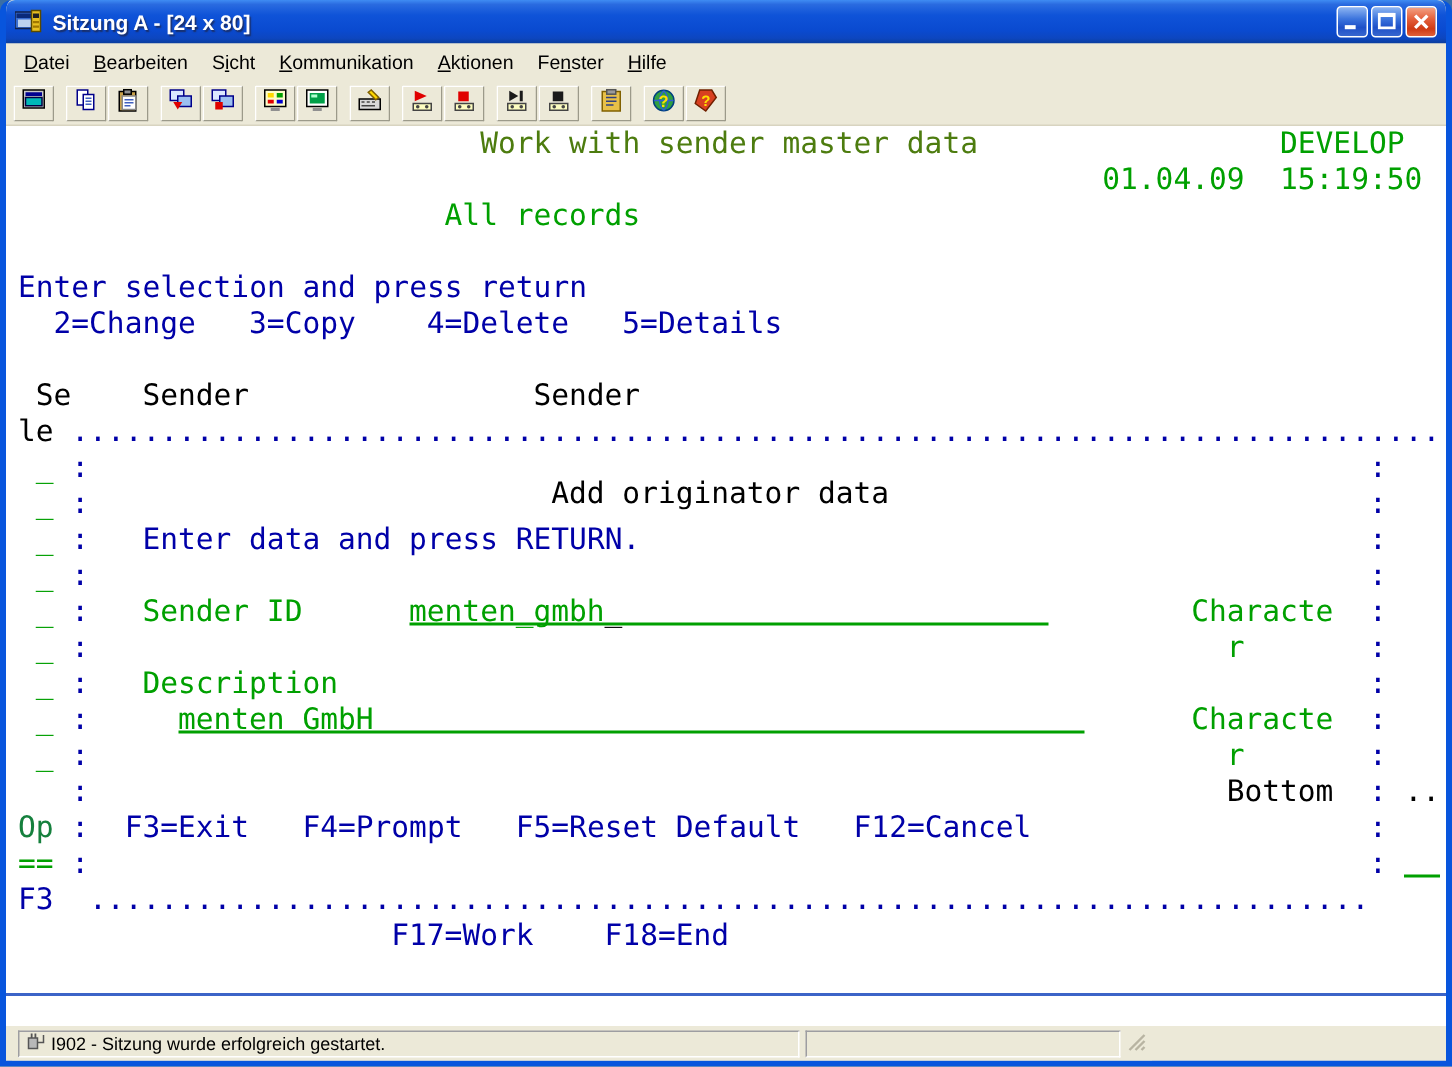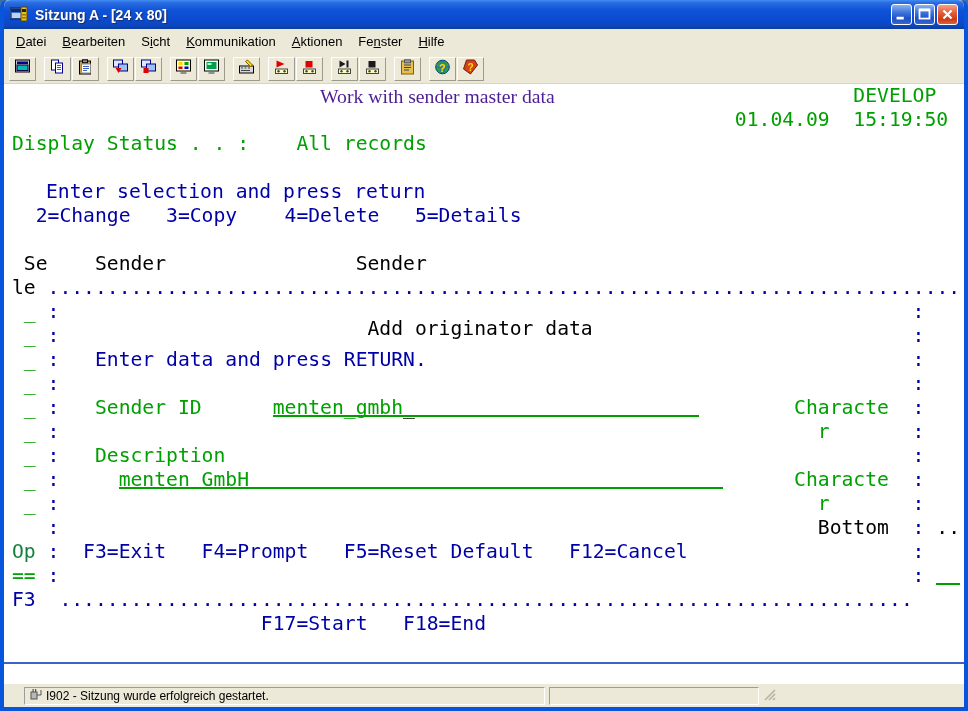--- a/index.html
+++ b/index.html
@@ -56,21 +56,21 @@
   .terminal{
     position:absolute;left:0;top:84px;width:960px;height:600px;
     background:#fff;overflow:hidden;
     font-family:"DejaVu Sans Mono",monospace;font-size:19.7px;
   }
   .seg{position:absolute;line-height:24px;white-space:pre;}
   .fieldline{position:absolute;height:21px;}
   .oia-line{position:absolute;left:0;top:578px;width:100%;height:2px;background:#3C64C8;}
   
   .statusbar{
-    position:absolute;left:16px;top:684px;width:760px;height:23px;
+    position:absolute;left:4px;top:684px;width:760px;height:23px;
     background:#ECE9D8;display:flex;align-items:center;padding:2px 4px;gap:4px;
     font-size:12px;color:#000;
   }
   .sb-panel{
     height:18px;border:1px solid;border-color:#9d9da1 #fff #fff #9d9da1;
     display:flex;align-items:center;gap:4px;padding:0 4px;background:#ECE9D8;
   }
   .sb-main{width:660px;}
   .sb-side{width:265px;}
   .sb-grip{margin-left:auto;}
@@ -256,27 +256,26 @@
             </svg></span>
         </button>
       </div>
     </div>
 
   <div class="terminal" id="terminal">
     <div class="oia-line"></div>
   <span class="fieldline" style="left: 268.7px; top: 312px; width: 426.6px; border-bottom: 2px solid rgb(0, 160, 0);"></span>
       <span class="fieldline" style="left: 114.65px; top: 384px; width: 604.35px; border-bottom: 2px solid rgb(0, 160, 0);"></span>
       <span class="fieldline" style="left: 932.3px; top: 480px; width: 23.7px; border-bottom: 2px solid rgb(0, 160, 0);"></span>
-      <span class="seg" style="left: 316.1px; top: 0px; color: #4c1d95; font-family: Liberation Serif, serif;">Work with sender master data</span>
+      <span class="seg" style="left: 316.1px; top: 0px; color: #4d7c0f;">Work with sender master data</span>
       <span class="seg" style="left: 849.35px; top: 0px; color: rgb(0, 160, 0);">DEVELOP</span>
       <span class="seg" style="left: 730.85px; top: 24px; color: rgb(0, 160, 0);">01.04.09</span>
       <span class="seg" style="left: 849.35px; top: 24px; color: rgb(0, 160, 0);">15:19:50</span>
-      <span class="seg" style="left: 8px; top: 48px; color: rgb(0, 160, 0);">Display Status . . :</span>
       <span class="seg" style="left: 292.4px; top: 48px; color: rgb(0, 160, 0);">All records</span>
-      <span class="seg" style="left: 8px; top: 96px; color: rgb(0, 0, 168); margin-left: 34px;">Enter selection and press return</span>
+      <span class="seg" style="left: 8px; top: 96px; color: rgb(0, 0, 168);">Enter selection and press return</span>
       <span class="seg" style="left: 31.7px; top: 120px; color: rgb(0, 0, 168);">2=Change</span>
       <span class="seg" style="left: 162.05px; top: 120px; color: rgb(0, 0, 168);">3=Copy</span>
       <span class="seg" style="left: 280.55px; top: 120px; color: rgb(0, 0, 168);">4=Delete</span>
       <span class="seg" style="left: 410.9px; top: 120px; color: rgb(0, 0, 168);">5=Details</span>
       <span class="seg" style="left: 19.85px; top: 168px; color: rgb(0, 0, 0);">Se</span>
       <span class="seg" style="left: 90.95px; top: 168px; color: rgb(0, 0, 0);">Sender</span>
       <span class="seg" style="left: 351.65px; top: 168px; color: rgb(0, 0, 0);">Sender</span>
       <span class="seg" style="left: 8px; top: 192px; color: rgb(0, 0, 0);">le</span>
       <span class="seg" style="left: 43.55px; top: 192px; color: rgb(0, 0, 168);">.............................................................................</span>
       <span class="seg" style="left: 19.85px; top: 216px; color: rgb(0, 160, 0);">_</span>
@@ -322,21 +321,21 @@
       <span class="seg" style="left: 114.65px; top: 384px; color: rgb(0, 160, 0);">menten GmbH</span>
       <span class="seg" style="left: 790.1px; top: 384px; color: rgb(0, 160, 0);">Characte</span>
       <span class="seg" style="left: 813.8px; top: 408px; color: rgb(0, 160, 0);">r</span>
       <span class="seg" style="left: 813.8px; top: 432px; color: rgb(0, 0, 0);">Bottom</span>
       <span class="seg" style="left: 932.3px; top: 432px; color: rgb(0, 0, 0);">..</span>
       <span class="seg" style="left: 8px; top: 456px; color: #15803d; text-align: right;">Op</span>
       <span class="seg" style="left: 79.1px; top: 456px; color: rgb(0, 0, 168);">F3=Exit   F4=Prompt   F5=Reset Default   F12=Cancel</span>
       <span class="seg" style="left: 8px; top: 480px; color: rgb(0, 160, 0);">==</span>
       <span class="seg" style="left: 8px; top: 504px; color: rgb(0, 0, 168);">F3</span>
       <span class="seg" style="left: 55.4px; top: 504px; color: rgb(0, 0, 168);">........................................................................</span>
-      <span class="seg" style="left: 256.85px; top: 528px; color: rgb(0, 0, 168);">F17=Start</span>
+      <span class="seg" style="left: 256.85px; top: 528px; color: rgb(0, 0, 168);">F17=Work</span>
       <span class="seg" style="left: 399.05px; top: 528px; color: rgb(0, 0, 168);">F18=End</span>
       <span class="seg" style="left: 399.05px; top: 312px; color: rgb(0, 0, 0);">_</span>
     </div>
 
   <div class="statusbar">
     <div class="sb-panel sb-main">
       <span>
         <svg width="13" height="14" viewBox="0 0 13 14">
           <rect x="2" y="5" width="6" height="7" fill="#b8b8b8" stroke="#555"></rect>
           <rect x="3.5" y="2" width="1.2" height="3" fill="#555"></rect>

